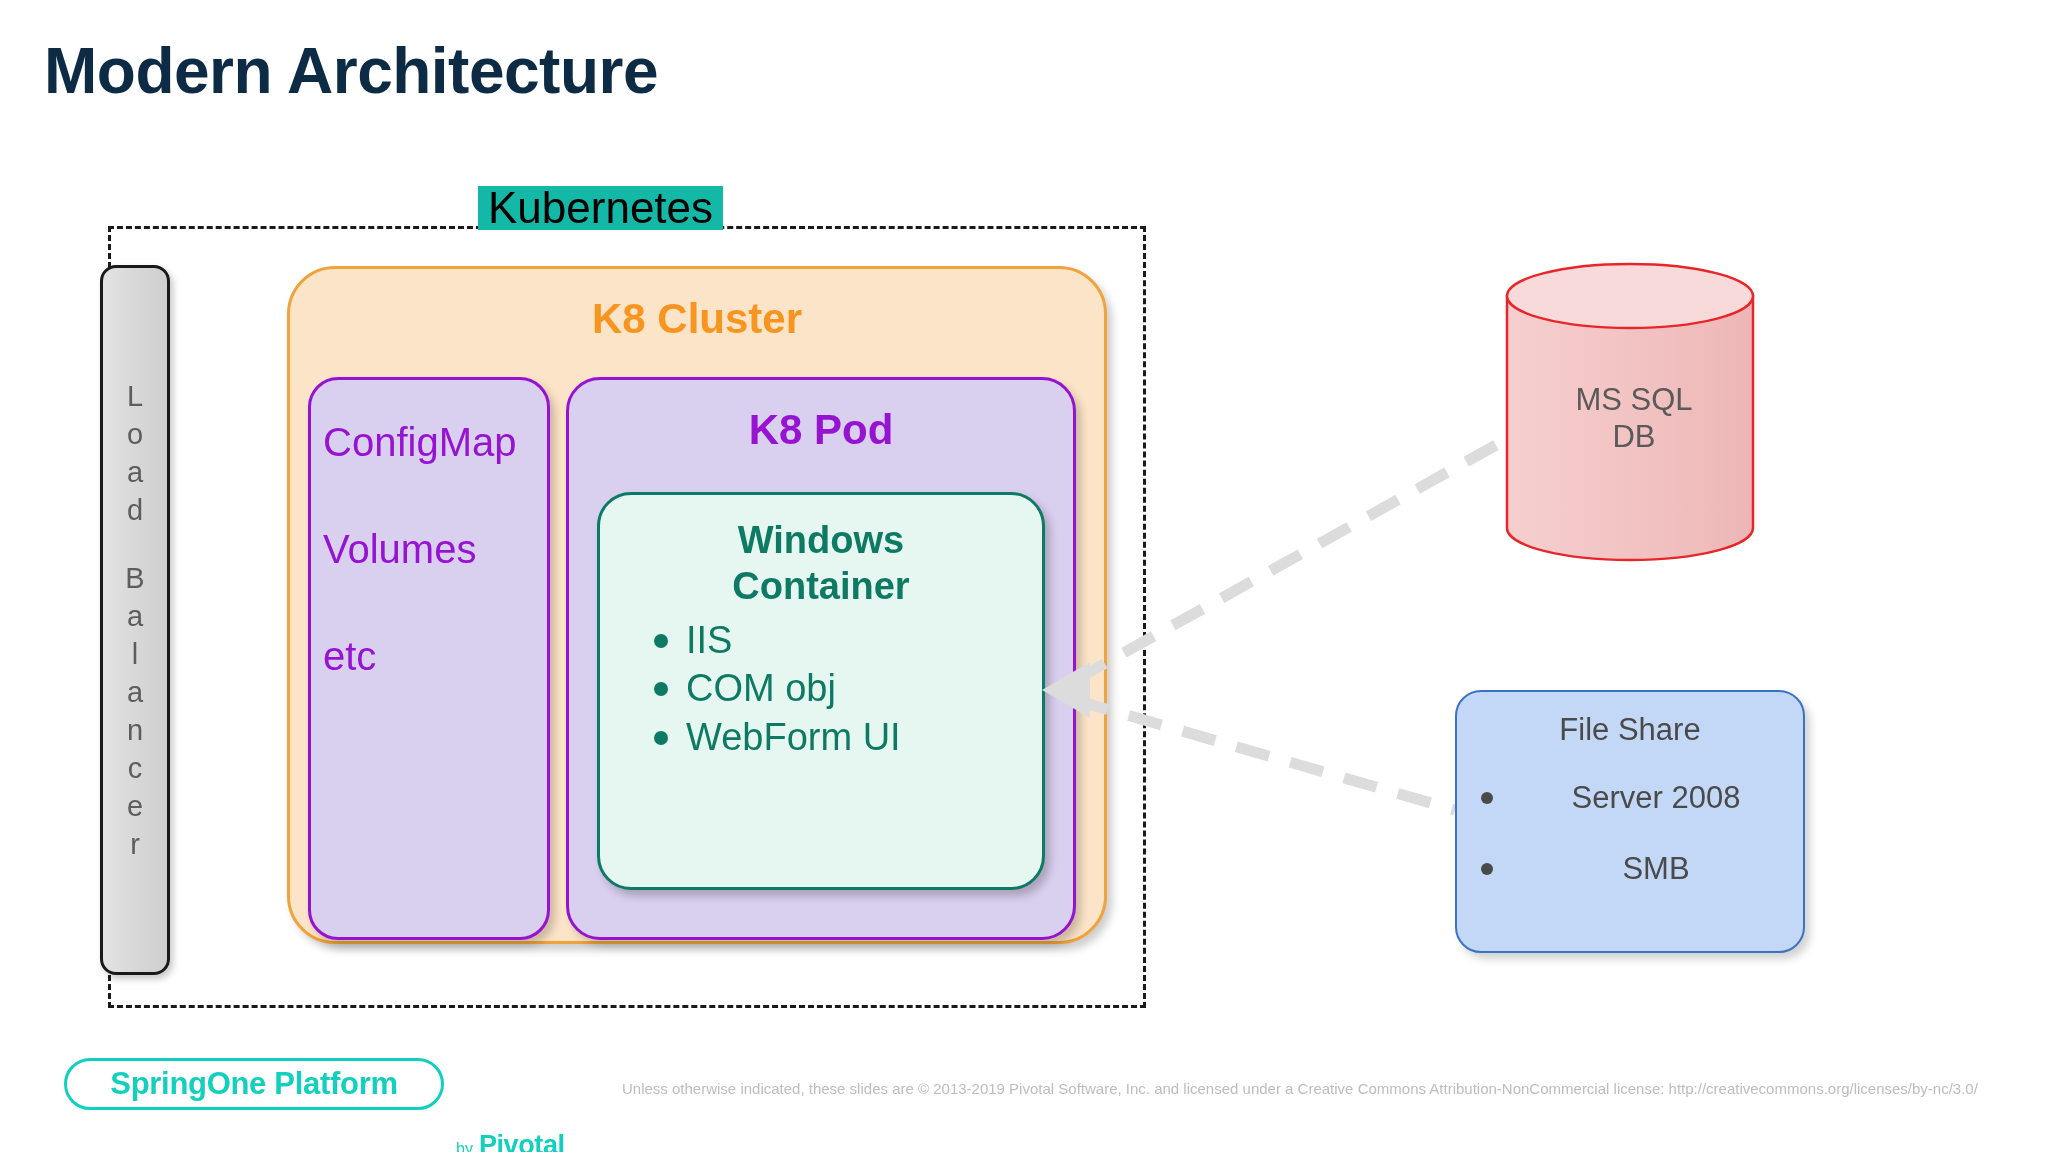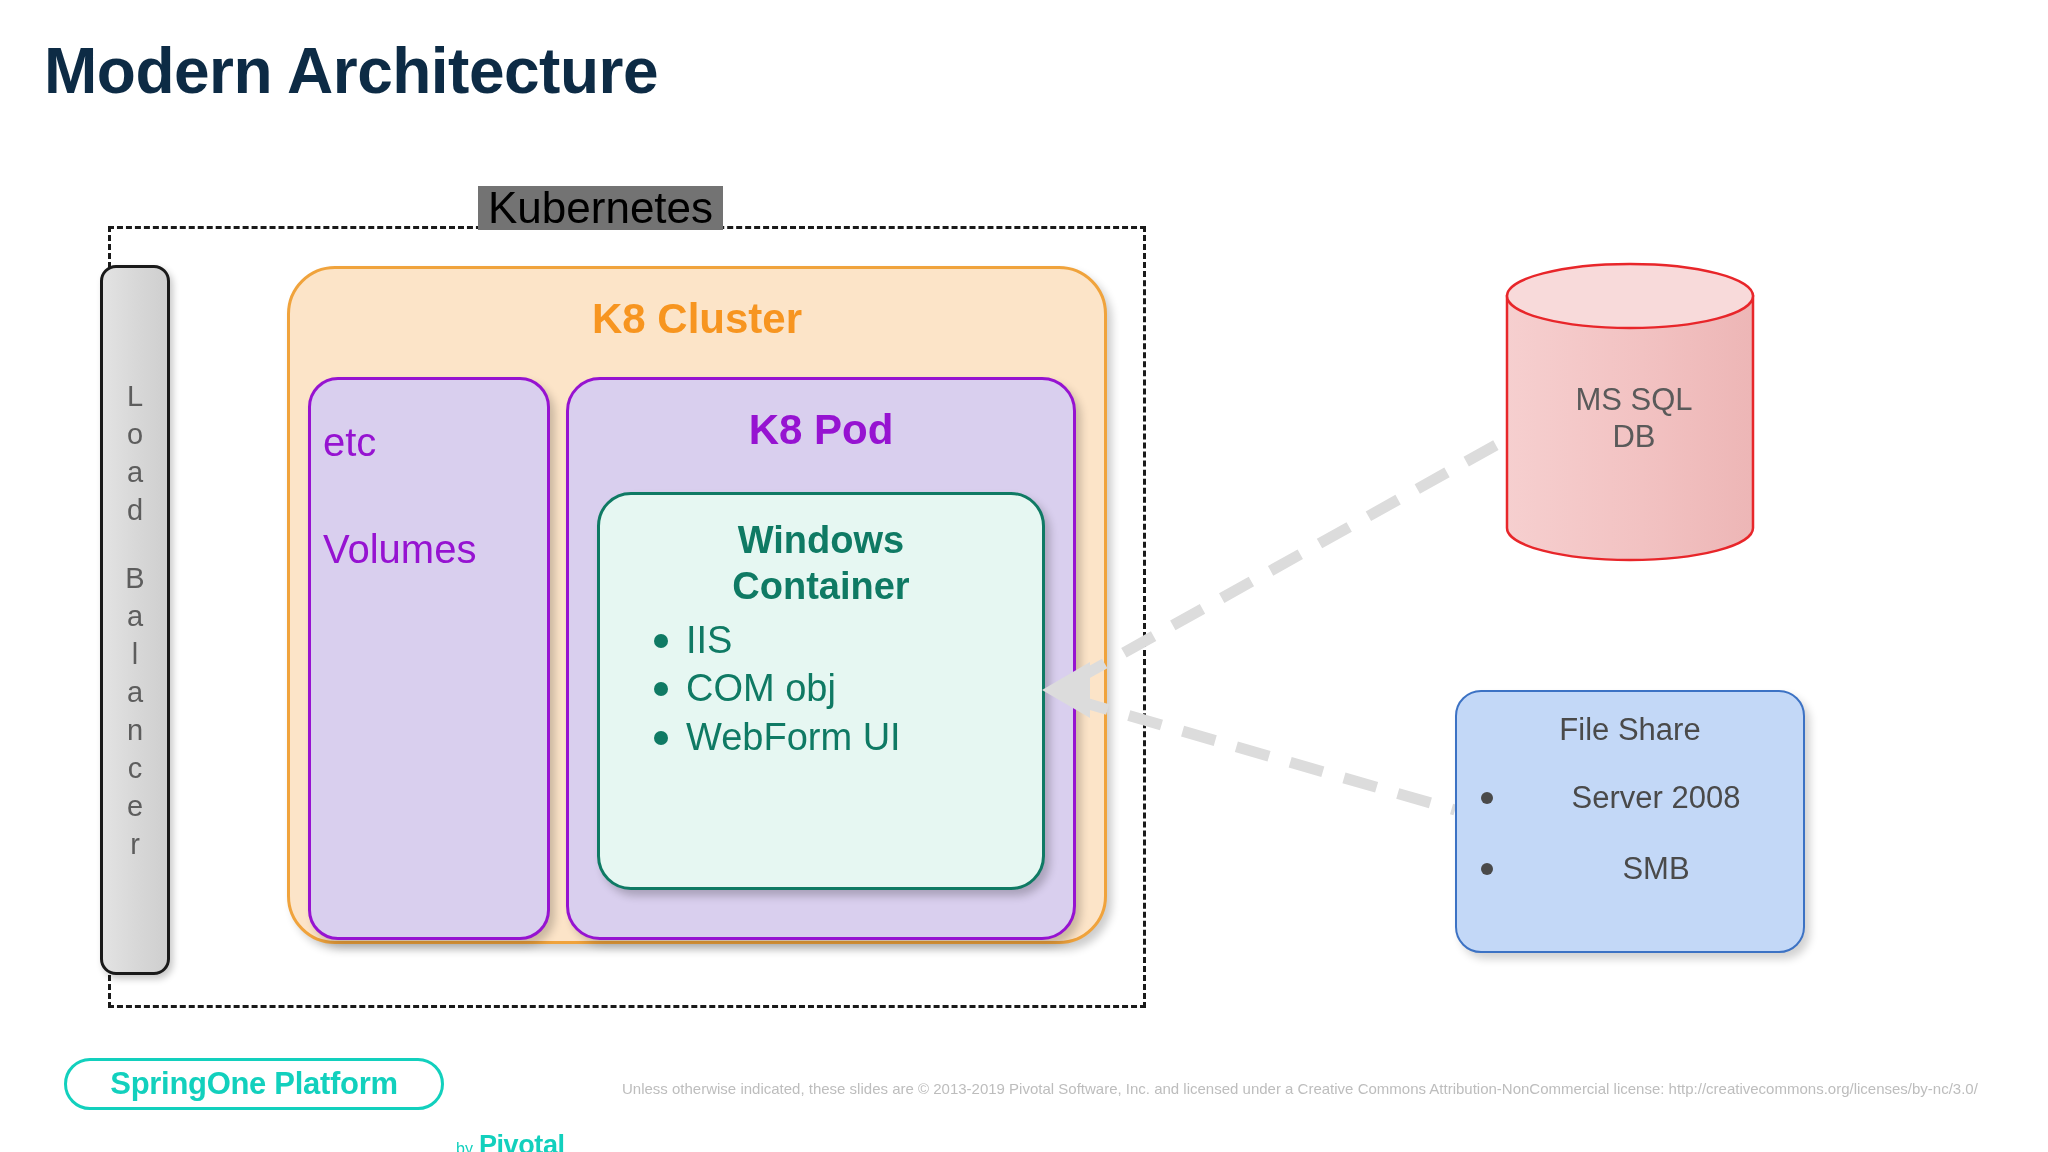--- a/index.html
+++ b/index.html
@@ -38,21 +38,21 @@
     border: 3px dashed #1a1a1a;
     box-sizing: border-box;
     background: transparent;
   }
   #k8s-label {
     position: absolute;
     left: 478px;
     top: 186px;
     font-size: 44px;
     color: #000000;
-    background: #737373;
+    background: #14b8a6;
     padding: 0 10px;
     line-height: 1.0;
     white-space: nowrap;
   }
 
   
   #load-balancer {
     position: absolute;
     left: 100px;
     top: 265px;
@@ -344,22 +344,23 @@
     <span class="lb-char">e</span>
     <span class="lb-char">r</span>
   </div>
 </div>
 
 <div id="k8-cluster">
   <div id="k8-cluster-title">K8 Cluster</div>
 </div>
 
 <div id="configmap-box">
+  <div class="cm-item">ConfigMap</div>
+  <div class="cm-item">Volumes</div>
   <div class="cm-item">etc</div>
-  <div class="cm-item">Volumes</div>
 </div>
 
 <div id="k8-pod">
   <div id="k8-pod-title">K8 Pod</div>
 </div>
 
 <div id="windows-container">
   <div id="windows-container-title">
     <div>Windows</div>
     <div>Container</div>

